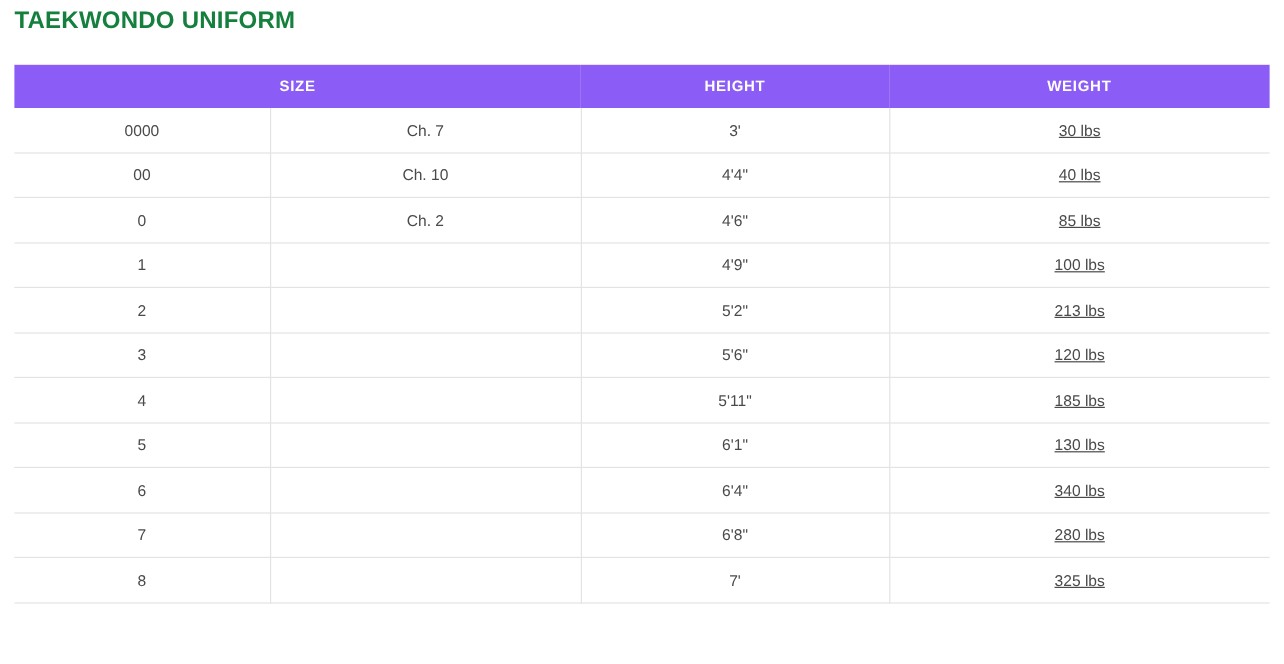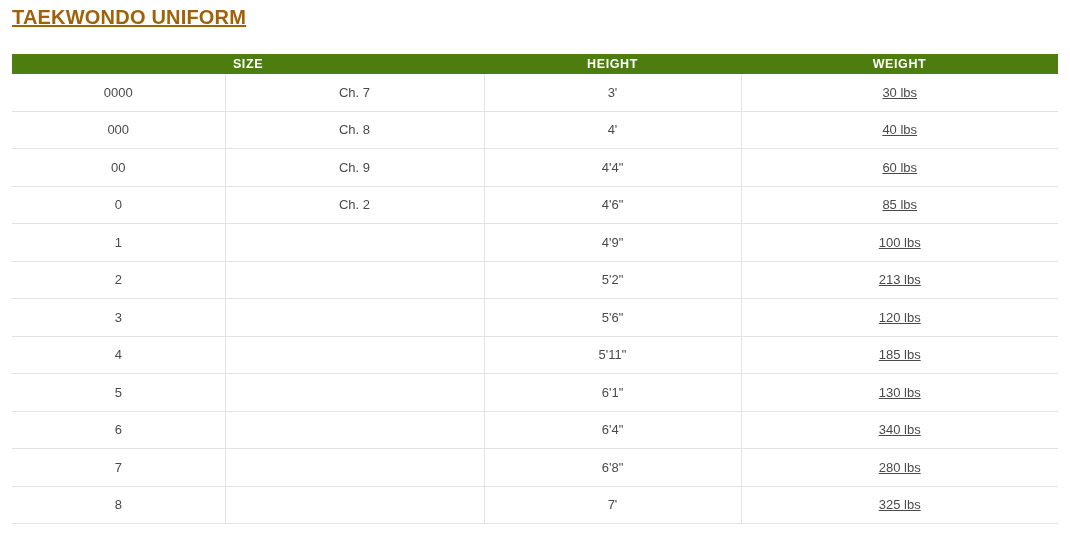--- a/index.html
+++ b/index.html
@@ -21,42 +21,41 @@
     background: #ffffff;
     box-sizing: border-box;
   }
   .page-title {
     position: absolute;
     left: 12px;
     top: 6px;
     font-size: 20px;
     font-weight: bold;
     letter-spacing: 0.2px;
-    color: #a16207;
+    color: #15803d;
     text-transform: uppercase;
-    text-decoration: underline;
   }
   .table-wrap {
     position: absolute;
     left: 12px;
     top: 54px;
     width: 1046px;
   }
   table.size-chart {
     border-collapse: collapse;
     width: 1046px;
     table-layout: fixed;
   }
   table.size-chart thead th {
-    background: #4d7c0f;
+    background: #8b5cf6;
     color: #ffffff;
     font-size: 12.5px;
     font-weight: bold;
     letter-spacing: 0.6px;
-    height: 20px;
+    height: 36px;
     text-align: center;
     text-transform: uppercase;
     border: none;
     padding: 0;
   }
   table.size-chart tbody td {
     height: 36.5px;
     font-size: 13px;
     text-align: center;
     color: #4a4a4a;
@@ -101,30 +100,24 @@
         </tr>
       </thead>
       <tbody id="table-body">
           <tr>
             <td>0000</td>
             <td>Ch. 7</td>
             <td>3'</td>
             <td>30 lbs</td>
           </tr>
           <tr>
-            <td>000</td>
-            <td>Ch. 8</td>
-            <td>4'</td>
+            <td>00</td>
+            <td>Ch. 10</td>
+            <td>4'4"</td>
             <td>40 lbs</td>
-          </tr>
-          <tr>
-            <td>00</td>
-            <td>Ch. 9</td>
-            <td>4'4"</td>
-            <td>60 lbs</td>
           </tr>
           <tr>
             <td>0</td>
             <td>Ch. 2</td>
             <td>4'6"</td>
             <td>85 lbs</td>
           </tr>
           <tr>
             <td>1</td>
             <td></td>

